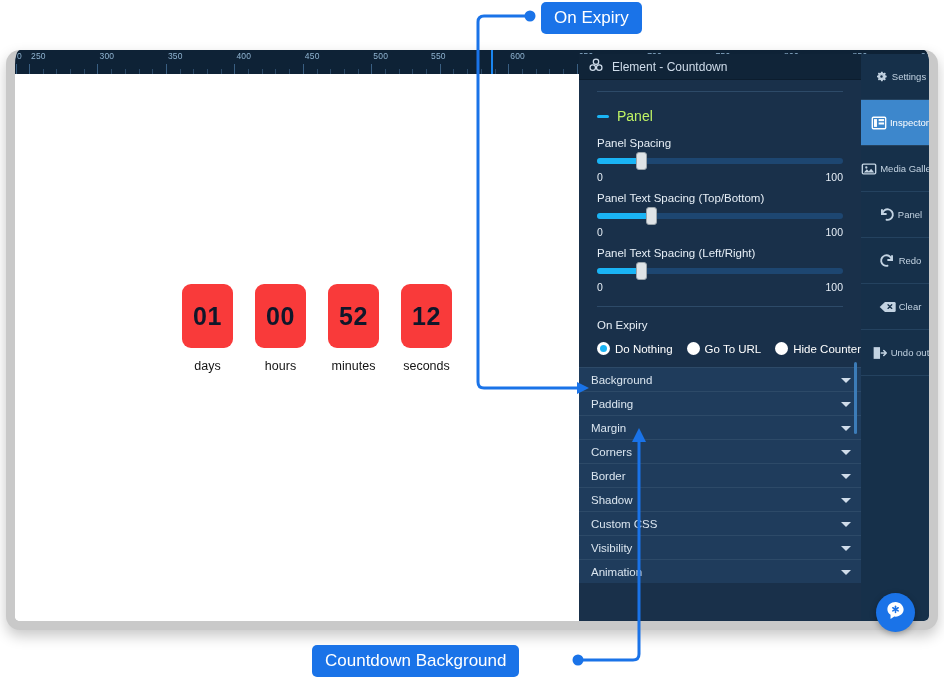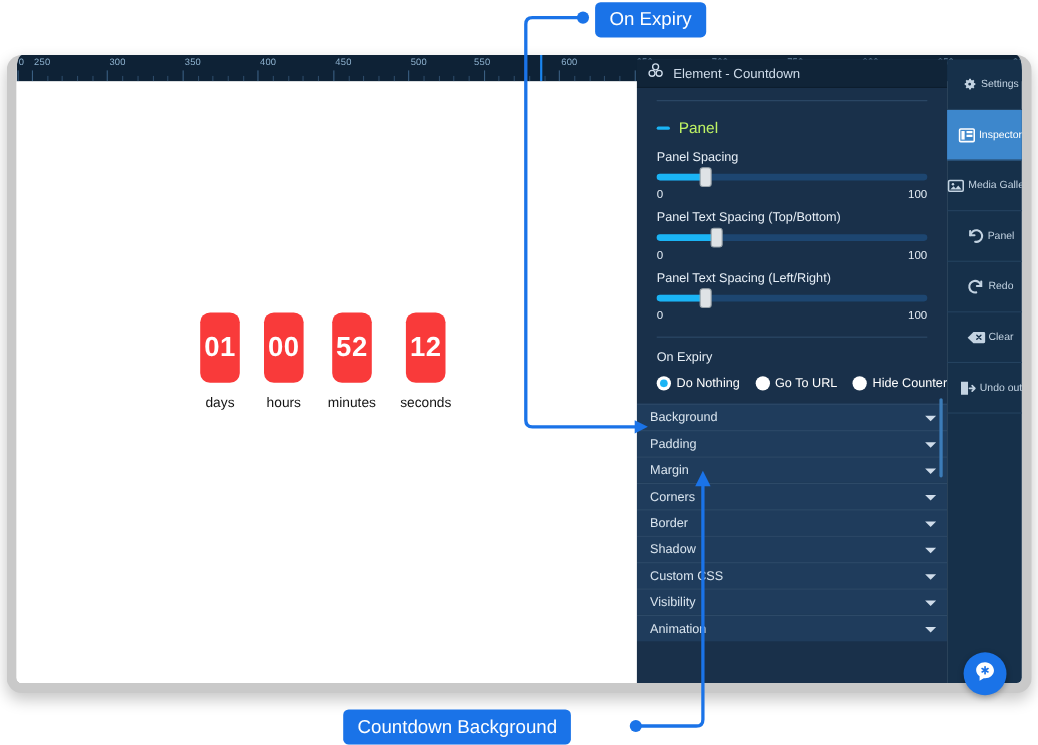--- a/index.html
+++ b/index.html
@@ -58,25 +58,25 @@
   .canvas {
     position: absolute; left: 0; top: 24px; right: 0; bottom: 0;
     background: #ffffff;
   }
   .countdown {
     position: absolute; left: 167px; top: 210px;
     display: flex; gap: 22px;
   }
   .cd-unit { display: flex; flex-direction: column; align-items: center; }
   .cd-box {
-    width: 36px; height: 64px;
+    width: 51px; height: 64px;
     background: #f93a3a;
     border-radius: 9px;
     display: flex; align-items: center; justify-content: center;
-    color: #ffffff;
+    color: #0f172a;
     font-size: 25px; font-weight: bold;
     letter-spacing: .5px;
   }
   .cd-label {
     margin-top: 11px;
     font-size: 12.5px; color: #141414;
   }
 
   
   .inspector {

